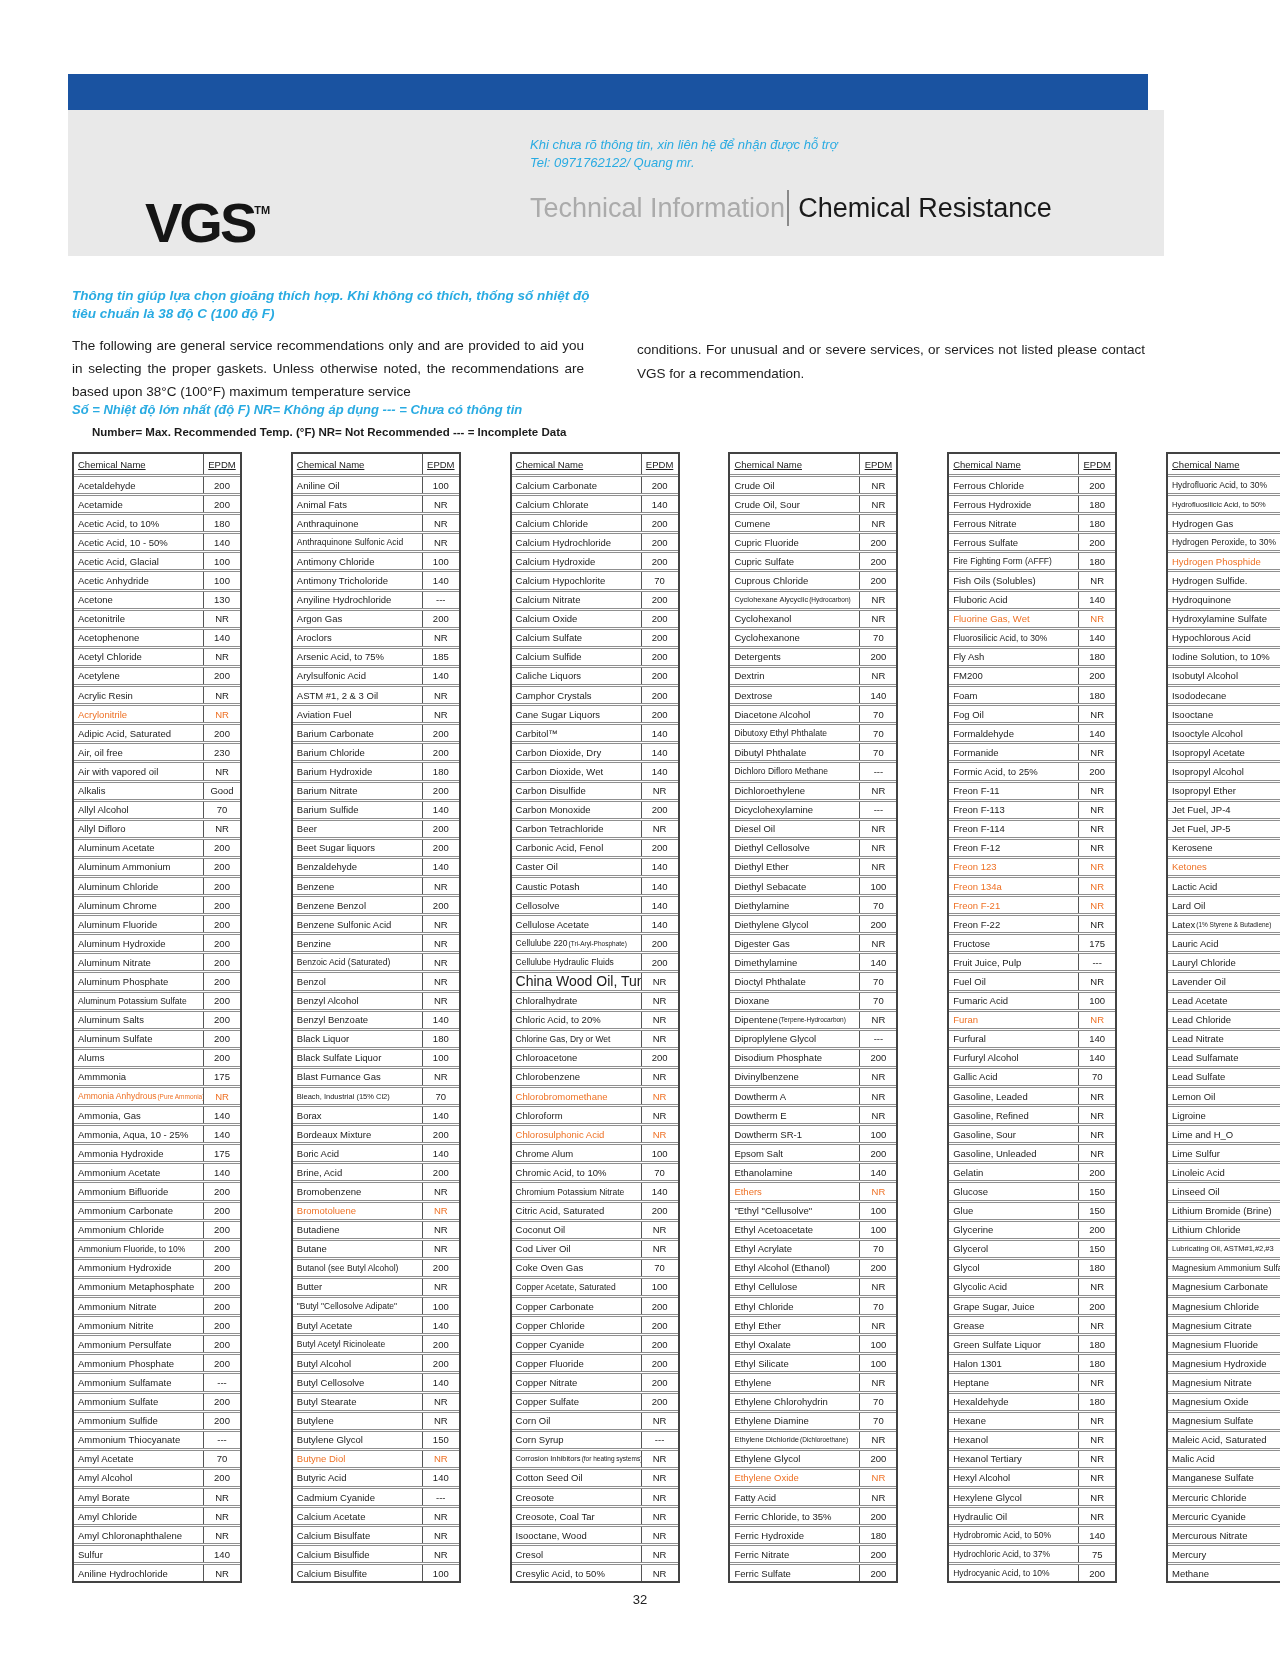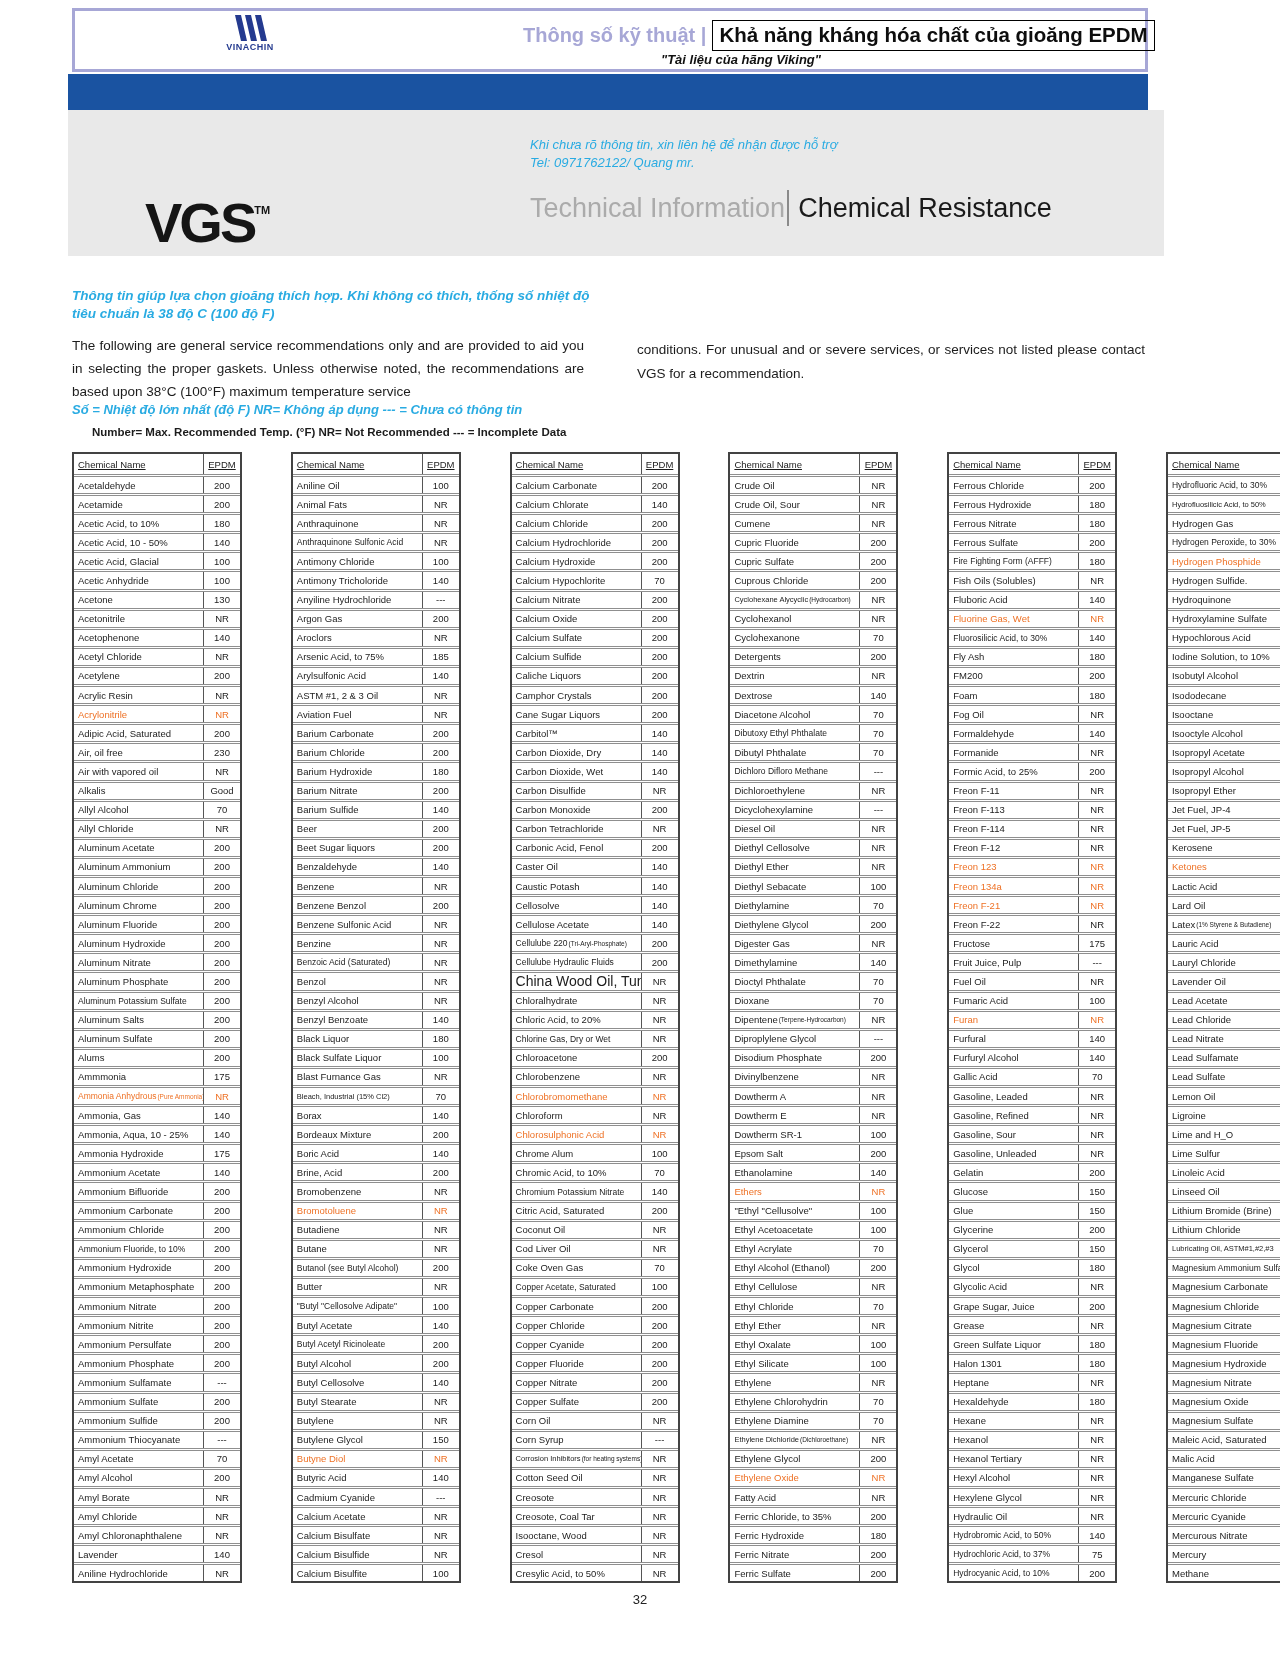--- a/index.html
+++ b/index.html
@@ -45,35 +45,20 @@
   .suf{font-style:normal;font-size:6.5px;margin-left:1px;}
   .hl .tn,.hl .tv{color:#EE7125;}
 
   .page-number{position:absolute;left:0;top:1592px;width:100%;text-align:center;font-size:13px;color:#222;}
 </style>
 </head>
 <body>
 
 <div class="page">
 
-  <div class="header-box">
-    <div class="vinachin">
-      <svg width="46" height="26" viewBox="0 0 46 26">
-        <path d="M8 0 L14 0 L20 26 L14 26 Z" fill="#243A8F"></path>
-        <path d="M18 0 L24 0 L30 26 L24 26 Z" fill="#243A8F"></path>
-        <path d="M28 0 L34 0 L40 26 L34 26 Z" fill="#243A8F"></path>
-      </svg>
-      <div class="vinachin-label">VINACHIN</div>
-    </div>
-    <div class="title-row">
-      <span class="kicker">Thông số kỹ thuật |</span>
-      <span class="main-title">Khả năng kháng hóa chất của gioăng EPDM</span>
-    </div>
-    <div class="subtitle">"Tài liệu của hãng Viking"</div>
-  </div>
 
   <div class="blue-bar"></div>
 
   <div class="gray-panel">
     <div class="contact">
       <div>Khi chưa rõ thông tin, xin liên hệ để nhận được hỗ trợ</div>
       <div>Tel: 0971762122/ Quang mr.</div>
     </div>
     <div class="vgs"><span>VGS</span><sup>TM</sup></div>
     <div class="tech-row">
@@ -161,21 +146,21 @@
         </div>
         <div class="tr">
           <span class="tn">Alkalis</span>
           <span class="tv">Good</span>
         </div>
         <div class="tr">
           <span class="tn">Allyl Alcohol</span>
           <span class="tv">70</span>
         </div>
         <div class="tr">
-          <span class="tn">Allyl Chloride</span>
+          <span class="tn">Allyl Difloro</span>
           <span class="tv">NR</span>
         </div>
         <div class="tr">
           <span class="tn">Aluminum Acetate</span>
           <span class="tv">200</span>
         </div>
         <div class="tr">
           <span class="tn">Aluminum Ammonium</span>
           <span class="tv">200</span>
         </div>
@@ -313,21 +298,21 @@
         </div>
         <div class="tr">
           <span class="tn">Amyl Chloride</span>
           <span class="tv">NR</span>
         </div>
         <div class="tr">
           <span class="tn">Amyl Chloronaphthalene</span>
           <span class="tv">NR</span>
         </div>
         <div class="tr">
-          <span class="tn">Lavender</span>
+          <span class="tn">Sulfur</span>
           <span class="tv">140</span>
         </div>
         <div class="tr">
           <span class="tn">Aniline Hydrochloride</span>
           <span class="tv">NR</span>
         </div>
       </div>
       <div class="chem-table">
         <div class="tr th">
           <span class="tn hd">Chemical Name</span>

